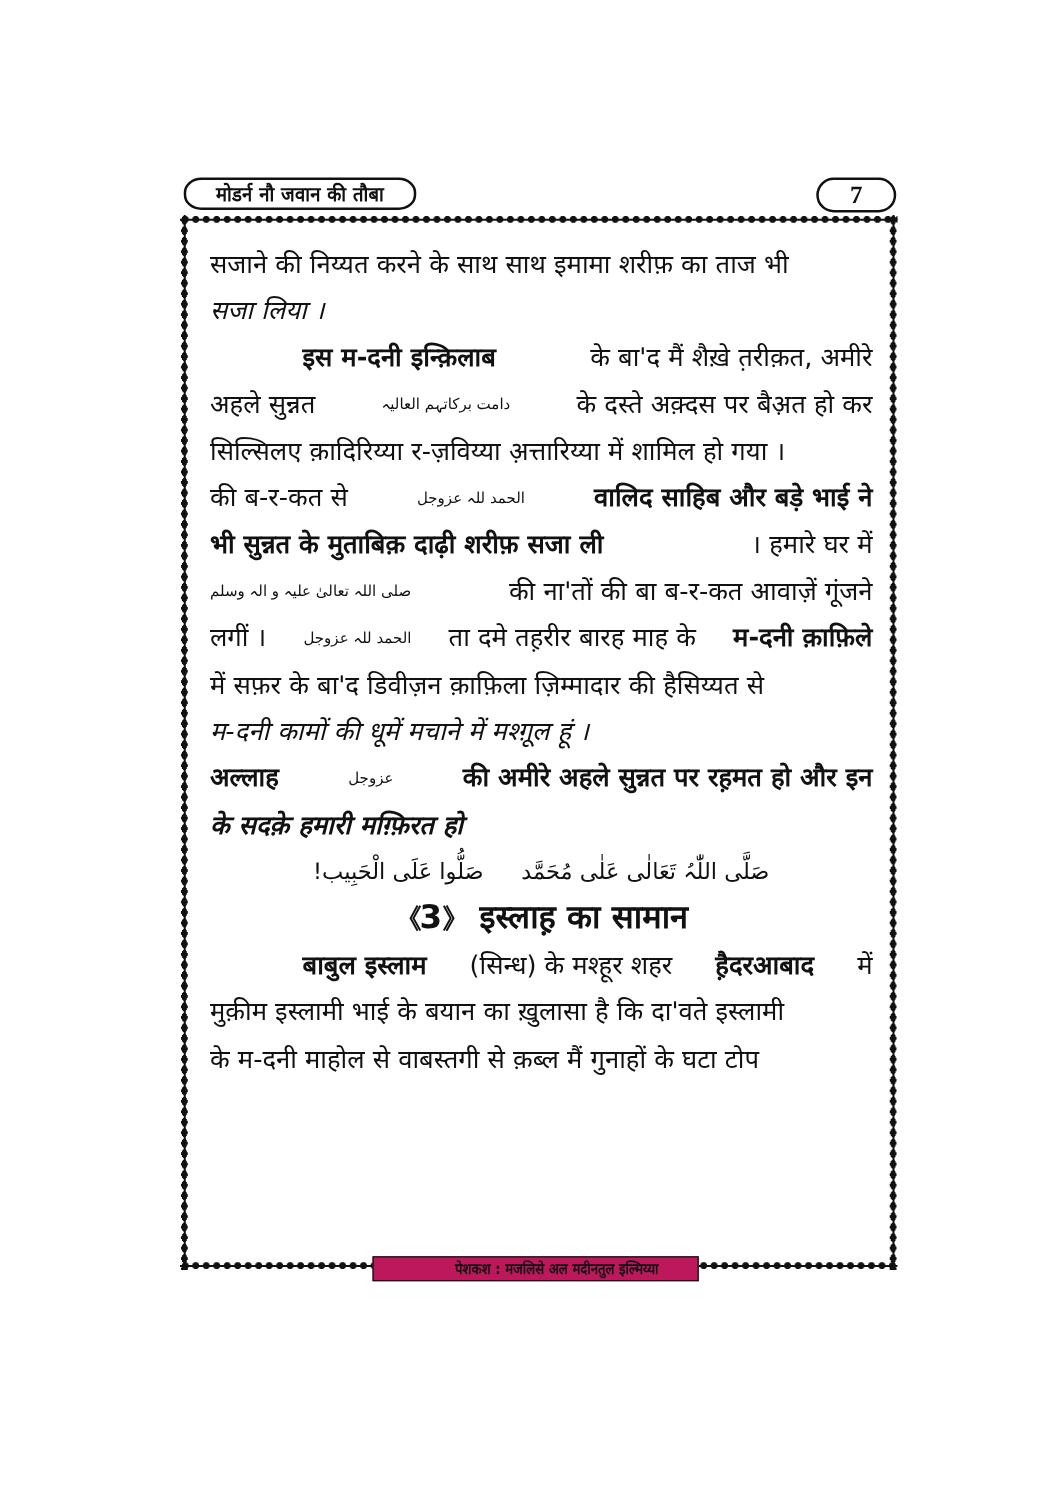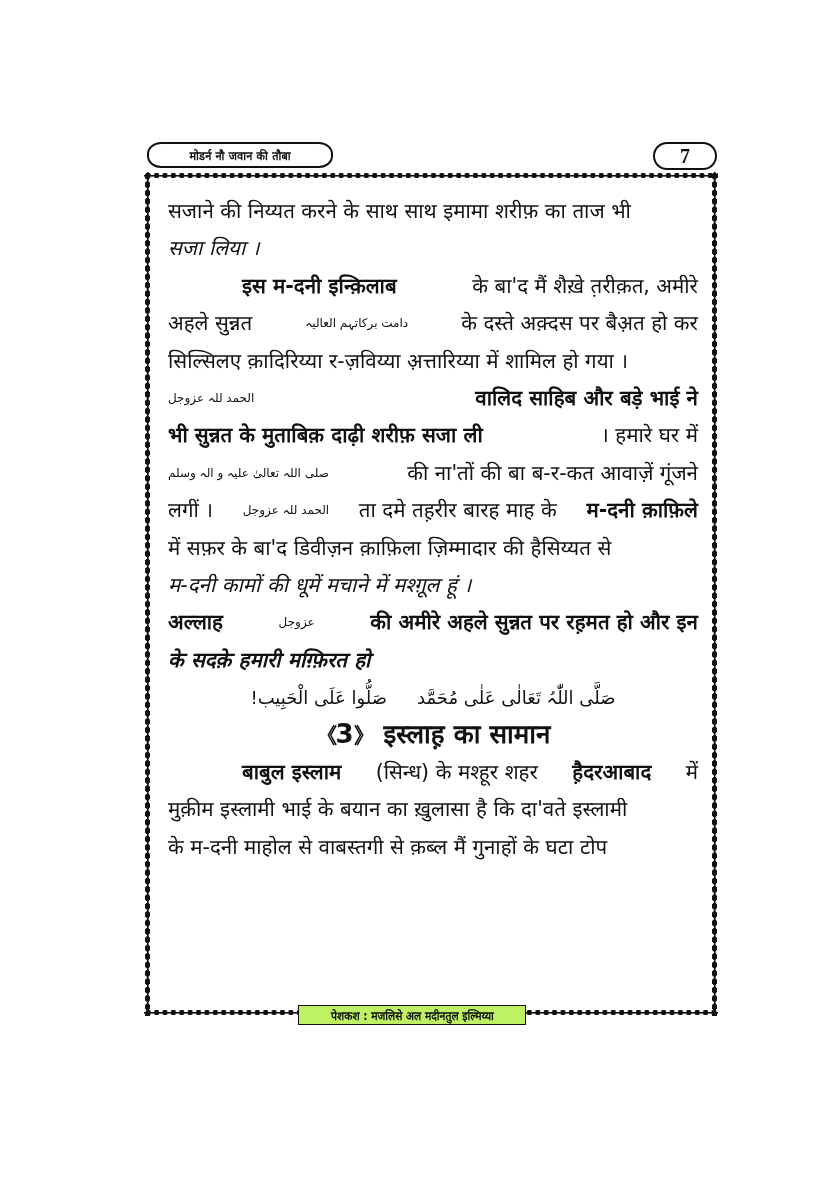--- a/index.html
+++ b/index.html
@@ -4,21 +4,21 @@
 <style>
   html, body { margin: 0; padding: 0; background: #ffffff; }
   body { width: 840px; height: 1190px; position: relative; overflow: hidden;
          font-family: "DejaVu Sans", "Liberation Sans", sans-serif; color: #111; }
 
   
   .header-title-pill {
     position: absolute; left: 147px; top: 142px; width: 182px; height: 22px;
     border: 2px solid #111; border-radius: 14px / 12px;
     display: flex; align-items: center; justify-content: center;
-    font-size: 12px; font-weight: bold; letter-spacing: 0.2px;
+    font-size: 16px; font-weight: bold; letter-spacing: 0.2px;
   }
   .header-title-pill span { transform: scaleX(0.92); display: inline-block; }
   .page-number-pill {
     position: absolute; left: 653px; top: 142px; width: 60px; height: 24px;
     border: 2px solid #111; border-radius: 14px;
     display: flex; align-items: center; justify-content: center;
     font-family: "Liberation Serif", serif; font-size: 20px; font-weight: bold;
   }
 
   
@@ -40,23 +40,23 @@
     background-repeat: repeat-y, no-repeat;
   }
   .frame-top { left: 0; top: 0; width: 574px; }
   .frame-bottom-left { left: 0; bottom: 0; width: 216px; }
   .frame-bottom-right { right: 0; bottom: 0; width: 218px; }
   .frame-left { left: 0; top: 0; height: 844px; }
   .frame-right { right: 0; top: 0; height: 844px; }
 
   .footer-box {
     position: absolute; left: 298px; top: 1005px; width: 226px; height: 18px;
-    border: 1.6px solid #111; background: #bef264;
-    display: flex; align-items: center; justify-content: center;
-    font-size: 12px; font-weight: bold; white-space: nowrap;
+    border: 1.6px solid #111; background: #be185d;
+    display: flex; justify-content: center;
+    font-size: 12px; font-weight: bold; white-space: nowrap; padding-left: 33px;
   }
   .footer-box span { transform: scaleX(0.88); display: inline-block; }
 
   
   .content {
     position: absolute; left: 168px; top: 193px; width: 530px;
     font-size: 20.5px; line-height: 37.4px;
   }
   .line { display: flex; justify-content: space-between; white-space: nowrap; height: 37.4px; align-items: center; }
   .line.left { justify-content: flex-start; gap: 6px; font-style: italic; }
@@ -100,20 +100,21 @@
   </div>
   <div class="line">
     <span>अहले सुन्नत</span>
     <span class="ar">دامت برکاتہم العالیہ</span>
     <span>के दस्ते अक़्दस पर बैअ़त हो कर</span>
   </div>
   <div class="line">
     <span>सिल्सिलए क़ादिरिय्या र-ज़विय्या अ़त्तारिय्या में शामिल हो गया ।</span>
   </div>
   <div class="line">
+    <span>की ब-र-कत से</span>
     <span class="ar">الحمد للہ عزوجل</span>
     <span class="b">वालिद साहिब और बड़े भाई ने</span>
   </div>
   <div class="line">
     <span class="b">भी सुन्नत के मुताबिक़ दाढ़ी शरीफ़ सजा ली</span>
     <span>। हमारे घर में</span>
   </div>
   <div class="line">
     <span class="ar">صلی اللہ تعالیٰ علیہ و الہ وسلم</span>
     <span>की ना'तों की बा ब-र-कत आवाज़ें गूंजने</span>

